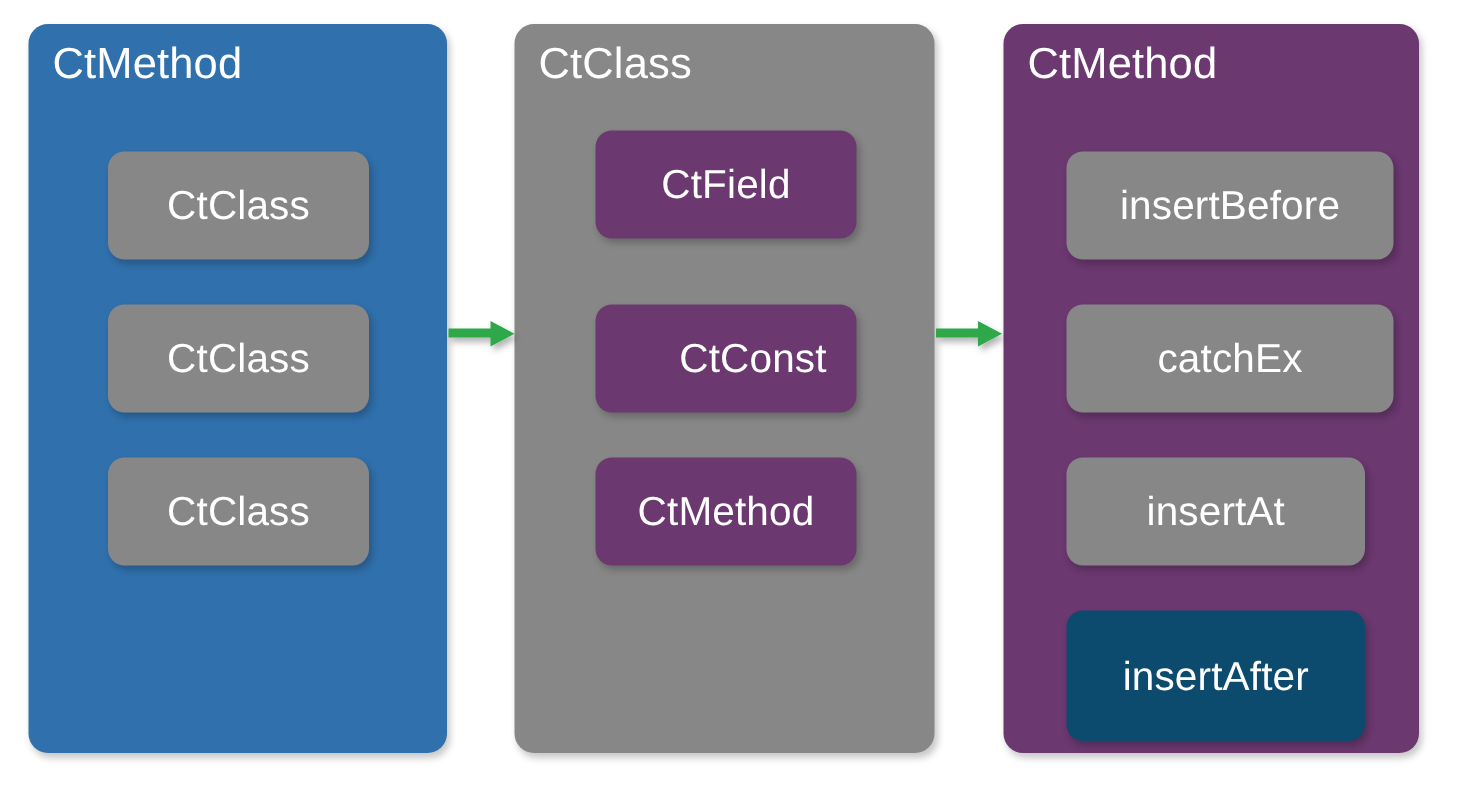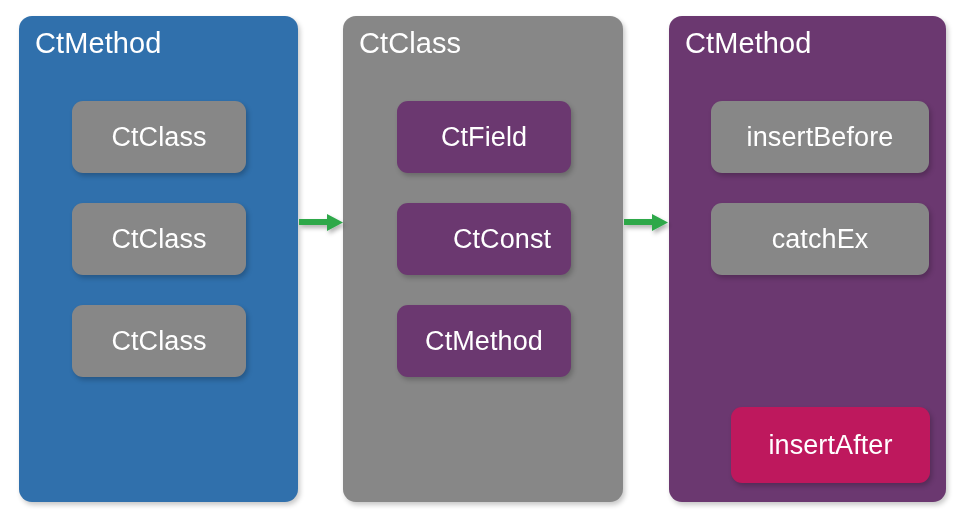--- a/index.html
+++ b/index.html
@@ -77,39 +77,42 @@
       </div>
       <div class="item-box" style="left: 53px; top: 187px; width: 174px; height: 72px; background: rgb(135, 135, 135);">
         <span class="item-label">CtClass</span>
       </div>
       <div class="item-box" style="left: 53px; top: 289px; width: 174px; height: 72px; background: rgb(135, 135, 135);">
         <span class="item-label">CtClass</span>
       </div>
     </div>
     <div class="panel" style="left: 343px; top: 16px; width: 280px; height: 486px; background: rgb(135, 135, 135);">
       <div class="panel-title">CtClass</div>
-      <div class="item-box" style="left: 54px; top: 85px; width: 174px; height: 72px; background: rgb(107, 56, 112);">
+      <div class="item-box" style="left: 54px; top: 71px; width: 174px; height: 72px; background: rgb(107, 56, 112);">
         <span class="item-label">CtField</span>
       </div>
       <div class="item-box" style="left: 54px; top: 187px; width: 174px; height: 72px; background: rgb(107, 56, 112); padding-left: 36px;">
         <span class="item-label">CtConst</span>
       </div>
       <div class="item-box" style="left: 54px; top: 289px; width: 174px; height: 72px; background: rgb(107, 56, 112);">
         <span class="item-label">CtMethod</span>
       </div>
     </div>
     <div class="panel" style="left: 669px; top: 16px; width: 277px; height: 486px; background: rgb(107, 56, 112);">
       <div class="panel-title">CtMethod</div>
       <div class="item-box" style="left: 42px; top: 85px; width: 218px; height: 72px; background: rgb(135, 135, 135);">
         <span class="item-label">insertBefore</span>
       </div>
       <div class="item-box" style="left: 42px; top: 187px; width: 218px; height: 72px; background: rgb(135, 135, 135);">
         <span class="item-label">catchEx</span>
       </div>
-      <div class="item-box" style="left: 42px; top: 391px; width: 199px; height: 76px; background: #be185d; margin-left: 20px;">
+      <div class="item-box" style="left: 42px; top: 289px; width: 199px; height: 72px; background: rgb(135, 135, 135);">
+        <span class="item-label">insertAt</span>
+      </div>
+      <div class="item-box" style="left: 42px; top: 391px; width: 199px; height: 87px; background: #0c4a6e;">
         <span class="item-label">insertAfter</span>
       </div>
     </div>
     <div class="arrow" style="left: 299px; top: 213px; width: 44px; height: 20px;">
       <svg width="44" height="20" viewBox="0 0 44 20">
         <defs>
           <filter id="sh-classpool-to-ctclass" x="-50%" y="-50%" width="220%" height="220%">
             <feDropShadow dx="2" dy="3" stdDeviation="2" flood-color="#000000" flood-opacity="0.30"></feDropShadow>
           </filter>
         </defs>

